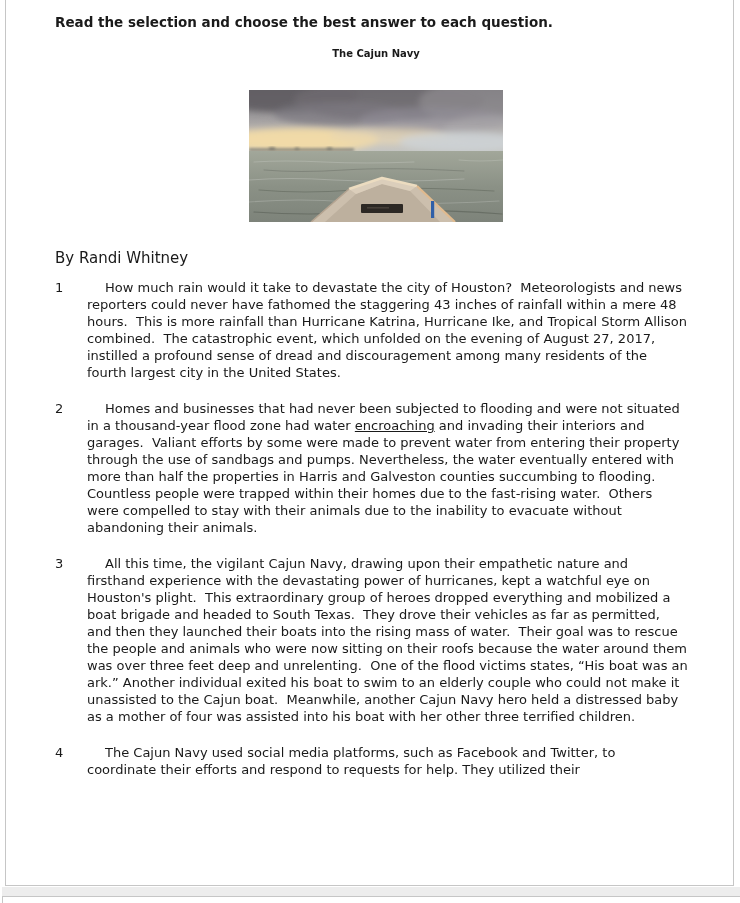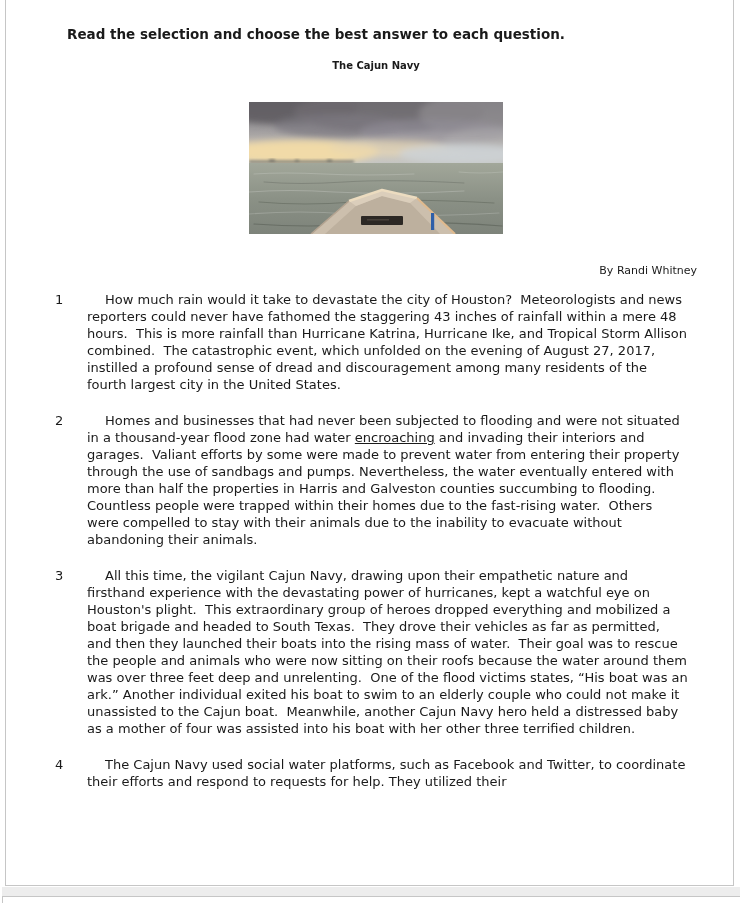--- a/index.html
+++ b/index.html
@@ -43,21 +43,21 @@
     box-sizing: border-box;
   }
 
   .content {
     padding: 17px 36px 0 49px;
   }
 
   .instruction {
     font-size: 13.5px;
     font-weight: bold;
-    margin: 12px;
+    margin: 0;
     line-height: 17px;
     white-space: pre-wrap;
   }
   .passage-title {
     font-size: 10px;
     font-weight: bold;
     text-align: center;
     margin: 14px 0 0 0;
     line-height: 17px;
   }
@@ -67,23 +67,23 @@
     padding: 0;
     text-align: center;
     line-height: 0;
   }
   figure.photo svg {
     display: inline-block;
   }
 
   .byline {
     margin: 28px 0 7px 0;
-    font-size: 11px;
-    line-height: 17px;
-    text-align: right;
+    font-size: 15px;
+    line-height: 17px;
+    text-align: left;
   }
 
   .passage { margin-top: 12px; }
 
   .para {
     display: flex;
     align-items: flex-start;
     margin: 0 0 19px 0;
     font-size: 13px;
     line-height: 17px;
@@ -196,21 +196,21 @@
           <span class="ptext"><span class="seg">Homes and businesses that had never been subjected to flooding and were not situated in a thousand-year flood zone had water </span><span class="seg u">encroaching</span><span class="seg"> and invading their interiors and garages.  Valiant efforts by some were made to prevent water from entering their property through the use of sandbags and pumps. Nevertheless, the water eventually entered with more than half the properties in Harris and Galveston counties succumbing to flooding.  Countless people were trapped within their homes due to the fast-rising water.  Others were compelled to stay with their animals due to the inability to evacuate without abandoning their animals.</span></span>
         </div>
 
         <div class="para">
           <span class="pnum">3</span>
           <span class="ptext">All this time, the vigilant Cajun Navy, drawing upon their empathetic nature and firsthand experience with the devastating power of hurricanes, kept a watchful eye on Houston's plight.  This extraordinary group of heroes dropped everything and mobilized a boat brigade and headed to South Texas.  They drove their vehicles as far as permitted, and then they launched their boats into the rising mass of water.  Their goal was to rescue the people and animals who were now sitting on their roofs because the water around them was over three feet deep and unrelenting.  One of the flood victims states, “His boat was an ark.” Another individual exited his boat to swim to an elderly couple who could not make it unassisted to the Cajun boat.  Meanwhile, another Cajun Navy hero held a distressed baby as a mother of four was assisted into his boat with her other three terrified children.</span>
         </div>
 
         <div class="para">
           <span class="pnum">4</span>
-          <span class="ptext">The Cajun Navy used social water platforms, such as Facebook and Twitter, to coordinate their efforts and respond to requests for help. They utilized their</span>
+          <span class="ptext">The Cajun Navy used social media platforms, such as Facebook and Twitter, to coordinate their efforts and respond to requests for help. They utilized their</span>
         </div>
 
       </div>
     </div>
   </section>
 
   <div class="gap-band"></div>
 
   <section class="card-next"></section>
 

